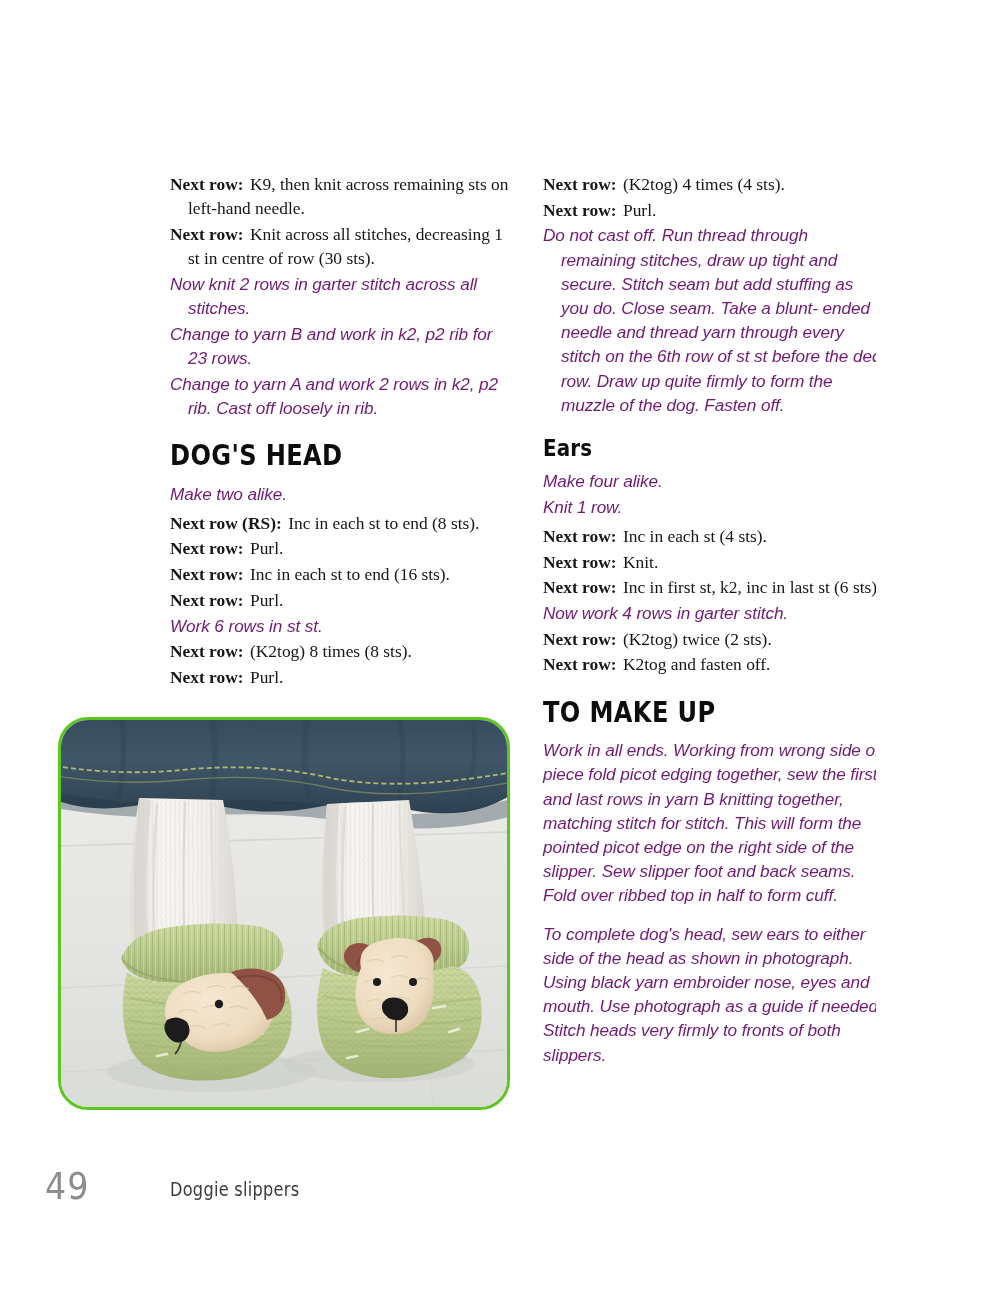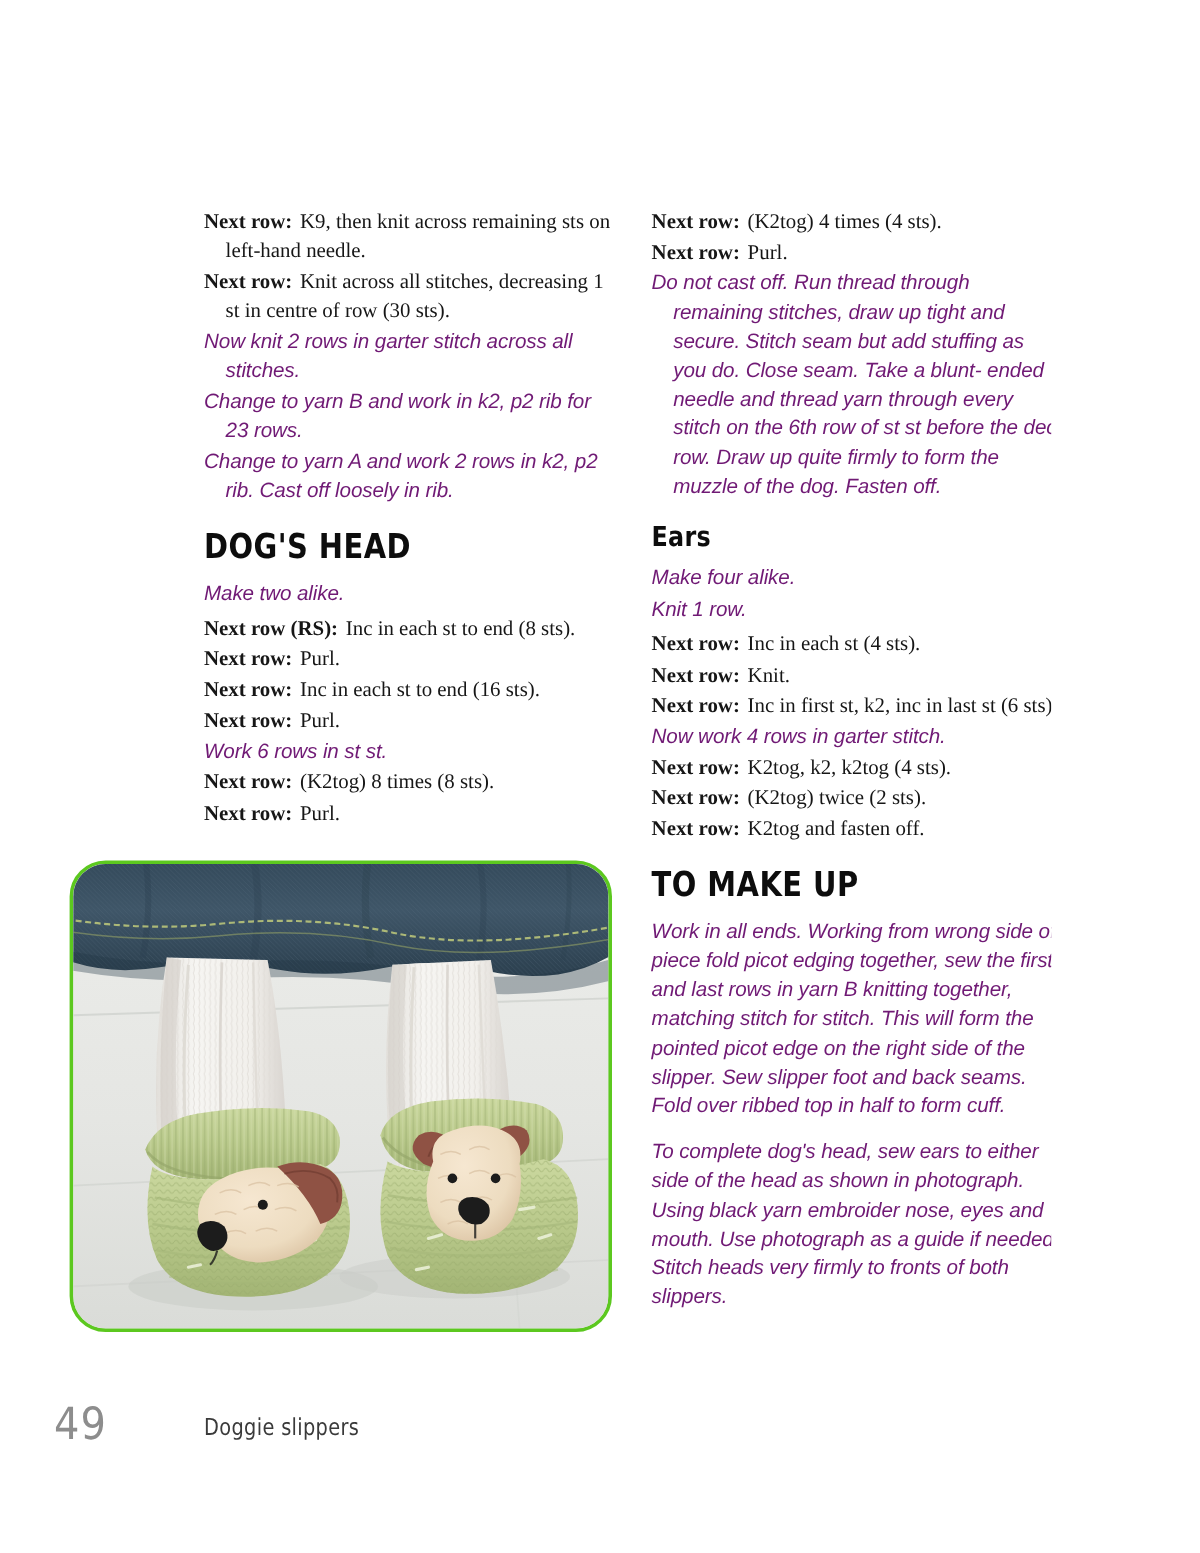--- a/index.html
+++ b/index.html
@@ -199,23 +199,20 @@
     </p>
     <p class="row">
       <b>Next row:</b><span class="gap"> </span><span>Knit.</span>
     </p>
     <p class="row">
       <b>Next row:</b><span class="gap"> </span><span>Inc in first st, k2, inc in last st (6 sts).</span>
     </p>
 
     <p class="note flush">Now work 4 rows in garter stitch.</p>
 
-    <p class="row">
-      <b>Next row:</b><span class="gap"> </span><span>K2tog, k2, k2tog (4 sts).</span>
-    </p>
     <p class="row">
       <b>Next row:</b><span class="gap"> </span><span>(K2tog) twice (2 sts).</span>
     </p>
     <p class="row">
       <b>Next row:</b><span class="gap"> </span><span>K2tog and fasten off.</span>
     </p>
 
     <h2 class="h-main">TO MAKE UP</h2>
 
     <p class="note para">Work in all ends. Working from wrong side of piece fold picot edging together, sew the first and last rows in yarn B knitting together, matching stitch for stitch. This will form the pointed picot edge on the right side of the slipper. Sew slipper foot and back seams. Fold over ribbed top in half to form cuff.</p>

